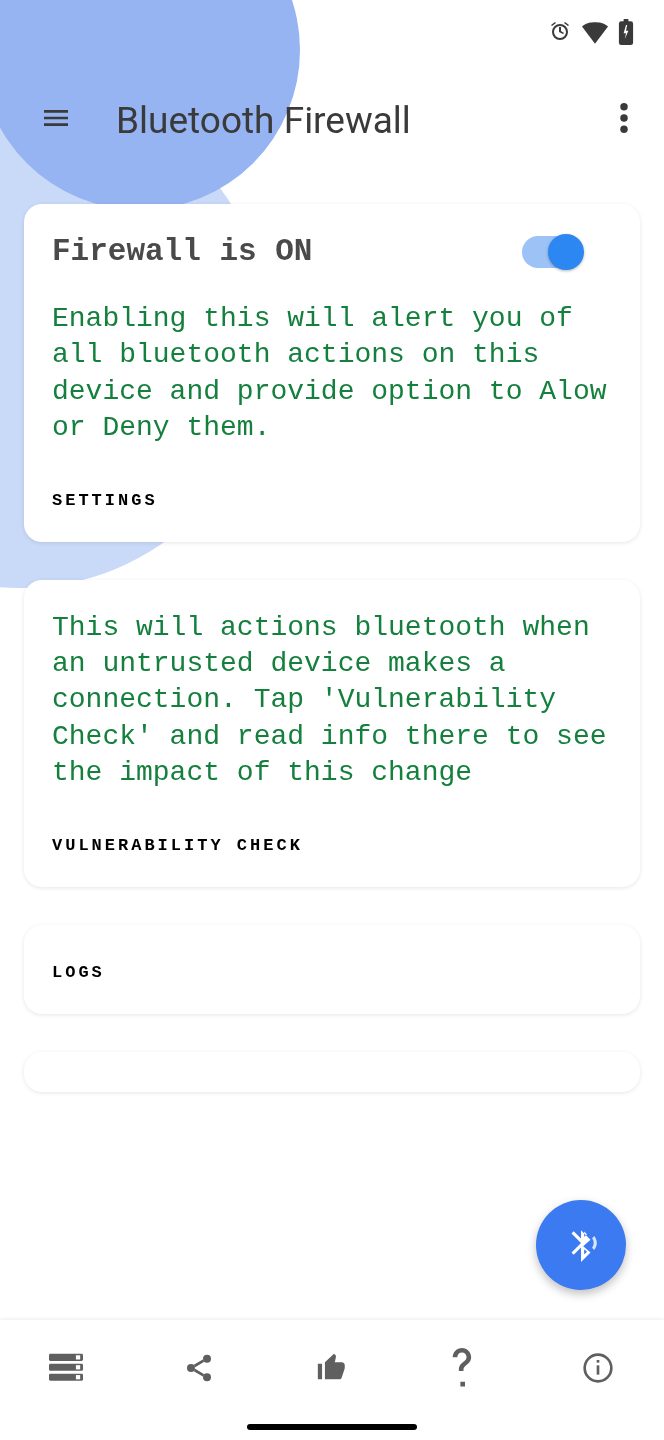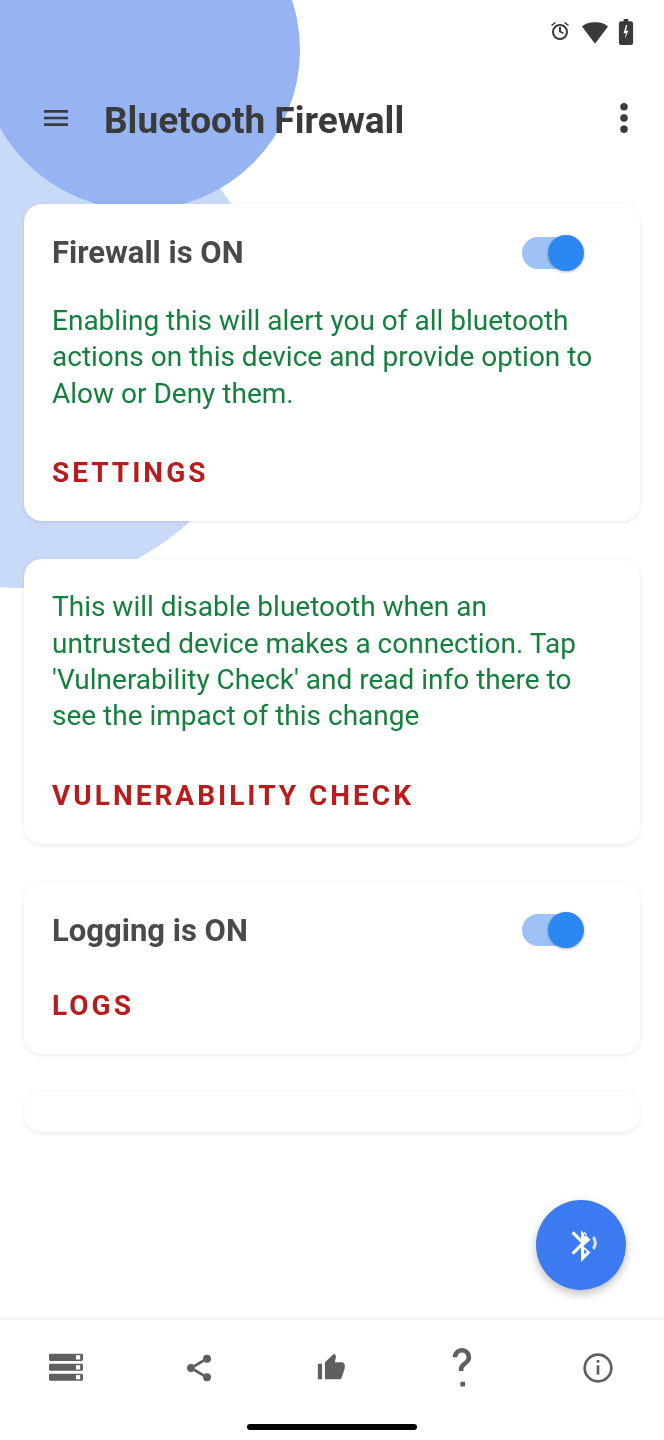--- a/index.html
+++ b/index.html
@@ -81,43 +81,44 @@
     z-index: 10;
   }
   .menu-btn {
     width: 64px;
     height: 64px;
     display: flex;
     align-items: center;
     justify-content: center;
   }
   .title {
-    margin-left: 16px;
+    margin-left: 28px;
     font-size: 37px;
-    font-weight: 700;
+    font-weight: 400;
     color: #3a3a3a;
   }
   .overflow-btn {
     margin-left: auto;
     width: 48px;
     height: 48px;
     display: flex;
     align-items: center;
     justify-content: center;
   }
   
   .content {
     position: absolute;
     top: 180px;
     left: 0;
     right: 0;
     bottom: 120px;
     padding: 24px;
     z-index: 5;
     overflow: hidden;
+    font-family: Liberation Mono, monospace;
   }
   .card {
     background: #fff;
     border-radius: 18px;
     box-shadow: 0 1px 4px rgba(0,0,0,0.10);
     padding: 30px 28px 24px 28px;
     margin-bottom: 38px;
     position: relative;
   }
   .card-header {
@@ -131,24 +132,24 @@
     font-weight: 700;
     color: #4a4a4a;
   }
   .card-desc {
     font-size: 28px;
     line-height: 1.3;
     color: #15803d;
     margin-bottom: 36px;
   }
   .card-action {
-    font-size: 28px;
+    font-size: 17px;
     font-weight: 700;
     letter-spacing: 3px;
-    color: #b91c1c;
+    color: #000000;
     text-transform: uppercase;
     display: inline-block;
     padding: 8px 0;
   }
   
   .switch {
     position: relative;
     width: 60px;
     height: 32px;
     margin-right: 30px;
@@ -304,32 +305,25 @@
         <div class="switch on">
           <div class="switch-track"></div>
           <div class="switch-thumb"></div>
         </div>
       </div>
       <div class="card-desc">Enabling this will alert you of all bluetooth actions on this device and provide option to Alow or Deny them.</div>
       <span class="card-action">SETTINGS</span>
     </div>
 
     <div class="card">
-      <div class="card-desc">This will disable bluetooth when an untrusted device makes a connection. Tap 'Vulnerability Check' and read info there to see the impact of this change</div>
+      <div class="card-desc">This will actions bluetooth when an untrusted device makes a connection. Tap 'Vulnerability Check' and read info there to see the impact of this change</div>
       <span class="card-action">VULNERABILITY CHECK</span>
     </div>
 
     <div class="card">
-      <div class="card-header">
-        <div class="card-title">Logging is ON</div>
-        <div class="switch on">
-          <div class="switch-track"></div>
-          <div class="switch-thumb"></div>
-        </div>
-      </div>
       <span class="card-action">LOGS</span>
     </div>
 
     <div class="card partial"></div>
 
   </div>
 
   <div class="fab">
     <span>
       <svg width="38" height="38" viewBox="0 0 24 24">

